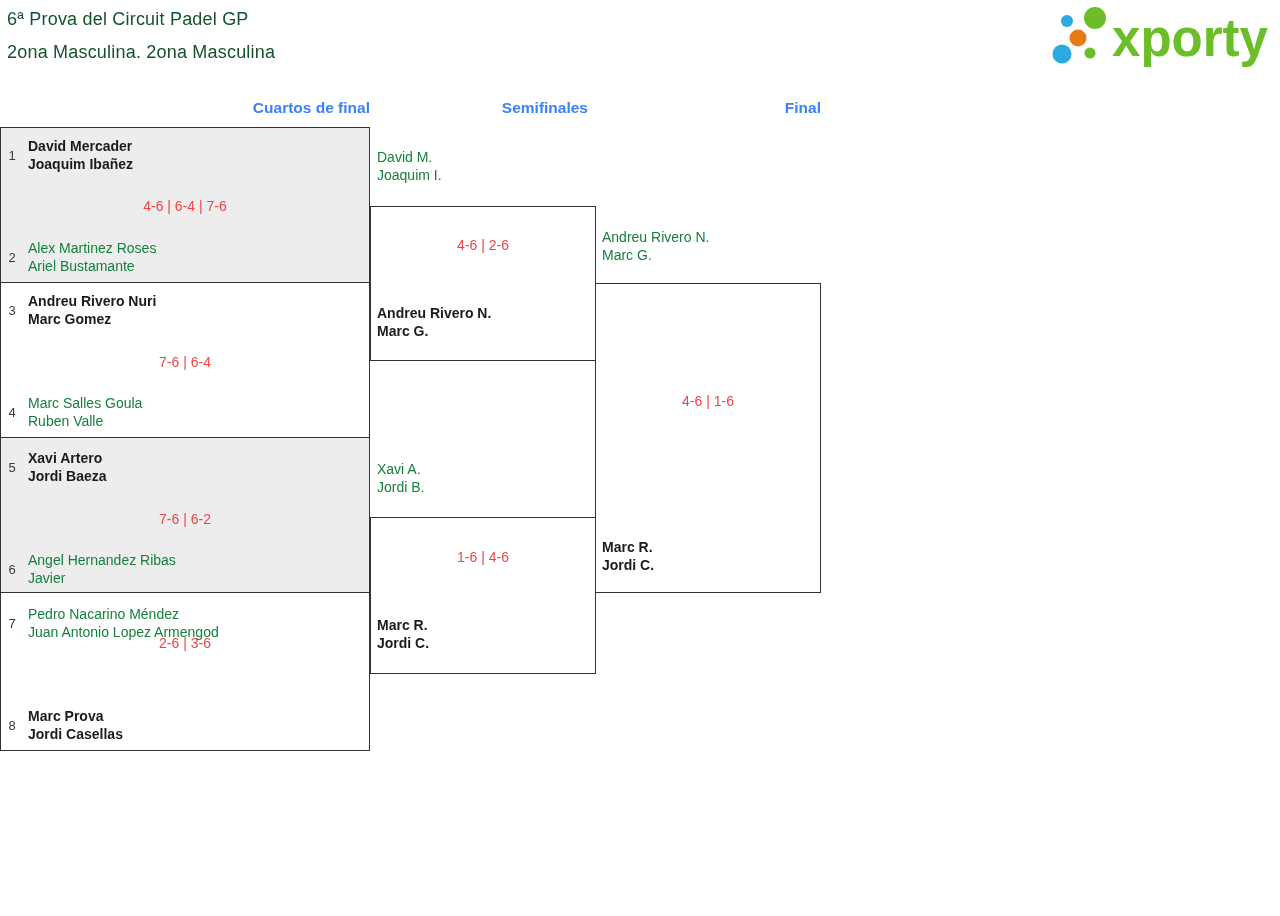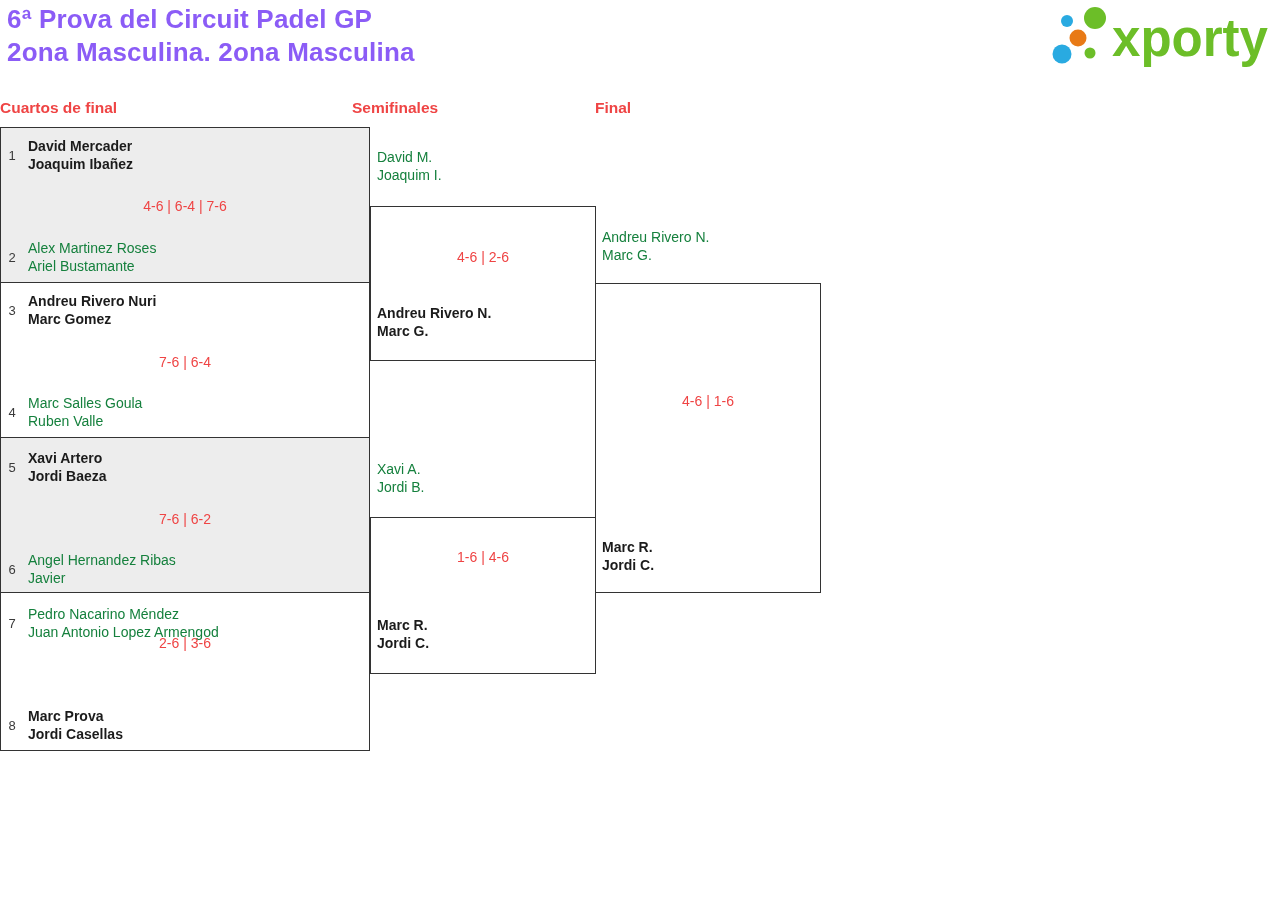--- a/index.html
+++ b/index.html
@@ -1,26 +1,26 @@
 <!DOCTYPE html>
 <html><head>
 <meta charset="utf-8">
 <style>
   html,body{margin:0;padding:0;}
   body{
     width:1280px;height:916px;background:#ffffff;position:relative;overflow:hidden;
     font-family:"Liberation Sans",sans-serif;
   }
   .title{
-    position:absolute;left:7px;top:3px;font-size:26px;font-weight:700;
-    line-height:33px;color:#8b5cf6;letter-spacing:0.2px;
+    position:absolute;left:7px;top:3px;font-size:18px;font-weight:400;
+    line-height:33px;color:#14532d;letter-spacing:0.2px;
   }
   .round-header{
     position:absolute;top:98px;height:20px;font-size:15.5px;font-weight:700;
-    text-align:left;color:#ef4444;line-height:20px;
+    text-align:right;color:#3b82f6;line-height:20px;
   }
   .box{position:absolute;border:1px solid #333;box-sizing:border-box;background:transparent;}
   .box.gray{background:#ededed;}
   .team{position:absolute;font-size:14px;line-height:18px;color:#15803d;white-space:nowrap;}
   .team.winner{font-weight:700;color:#1b1b1b;}
   .score{
     position:absolute;height:18px;line-height:18px;font-size:14px;color:#ef4444;
     text-align:center;white-space:nowrap;
   }
   .seed{
@@ -42,21 +42,21 @@
     <circle cx="25" cy="18" r="6" fill="#29aae1"></circle>
     <circle cx="53" cy="15" r="11" fill="#6cbe28"></circle>
     <circle cx="36" cy="35" r="8.5" fill="#e87a16"></circle>
     <circle cx="20" cy="51" r="9.5" fill="#29aae1"></circle>
     <circle cx="48" cy="50" r="5.5" fill="#6cbe28"></circle>
     <text x="70" y="53" font-size="54" font-weight="bold" fill="#6cbe28" textLength="156" lengthAdjust="spacingAndGlyphs" font-family="Liberation Sans, sans-serif">xporty</text>
   </svg>
 </div>
 
 <div class="round-header" style="left:0;width:370px">Cuartos de final</div>
-<div class="round-header" style="left:352px;width:226px">Semifinales</div>
+<div class="round-header" style="left:362px;width:226px">Semifinales</div>
 <div class="round-header" style="left:595px;width:226px">Final</div>
 
 <div class="box gray" style="left:0;top:127px;width:370px;height:156px"></div>
 <div class="box" style="left:0;top:282px;width:370px;height:156px"></div>
 <div class="box gray" style="left:0;top:437px;width:370px;height:156px"></div>
 <div class="box" style="left:0;top:592px;width:370px;height:159px"></div>
 <div class="box" style="left:370px;top:206px;width:226px;height:155px"></div>
 <div class="box" style="left:370px;top:517px;width:226px;height:157px"></div>
 <div class="box" style="left:595px;top:283px;width:226px;height:310px"></div>
 
@@ -105,21 +105,21 @@
 <div class="seed" style="left:2px;top:707px">8</div>
 <div class="team winner" style="left:28px;top:707px">
   <div>Marc Prova</div>
   <div>Jordi Casellas</div>
 </div>
 
 <div class="team" style="left:377px;top:148px">
   <div>David M.</div>
   <div>Joaquim I.</div>
 </div>
-<div class="score" style="left:370px;top:248px;width:226px">4-6 | 2-6</div>
+<div class="score" style="left:370px;top:236px;width:226px">4-6 | 2-6</div>
 <div class="team winner" style="left:377px;top:304px">
   <div>Andreu Rivero N.</div>
   <div>Marc G.</div>
 </div>
 
 <div class="team" style="left:377px;top:460px">
   <div>Xavi A.</div>
   <div>Jordi B.</div>
 </div>
 <div class="score" style="left:370px;top:548px;width:226px">1-6 | 4-6</div>

